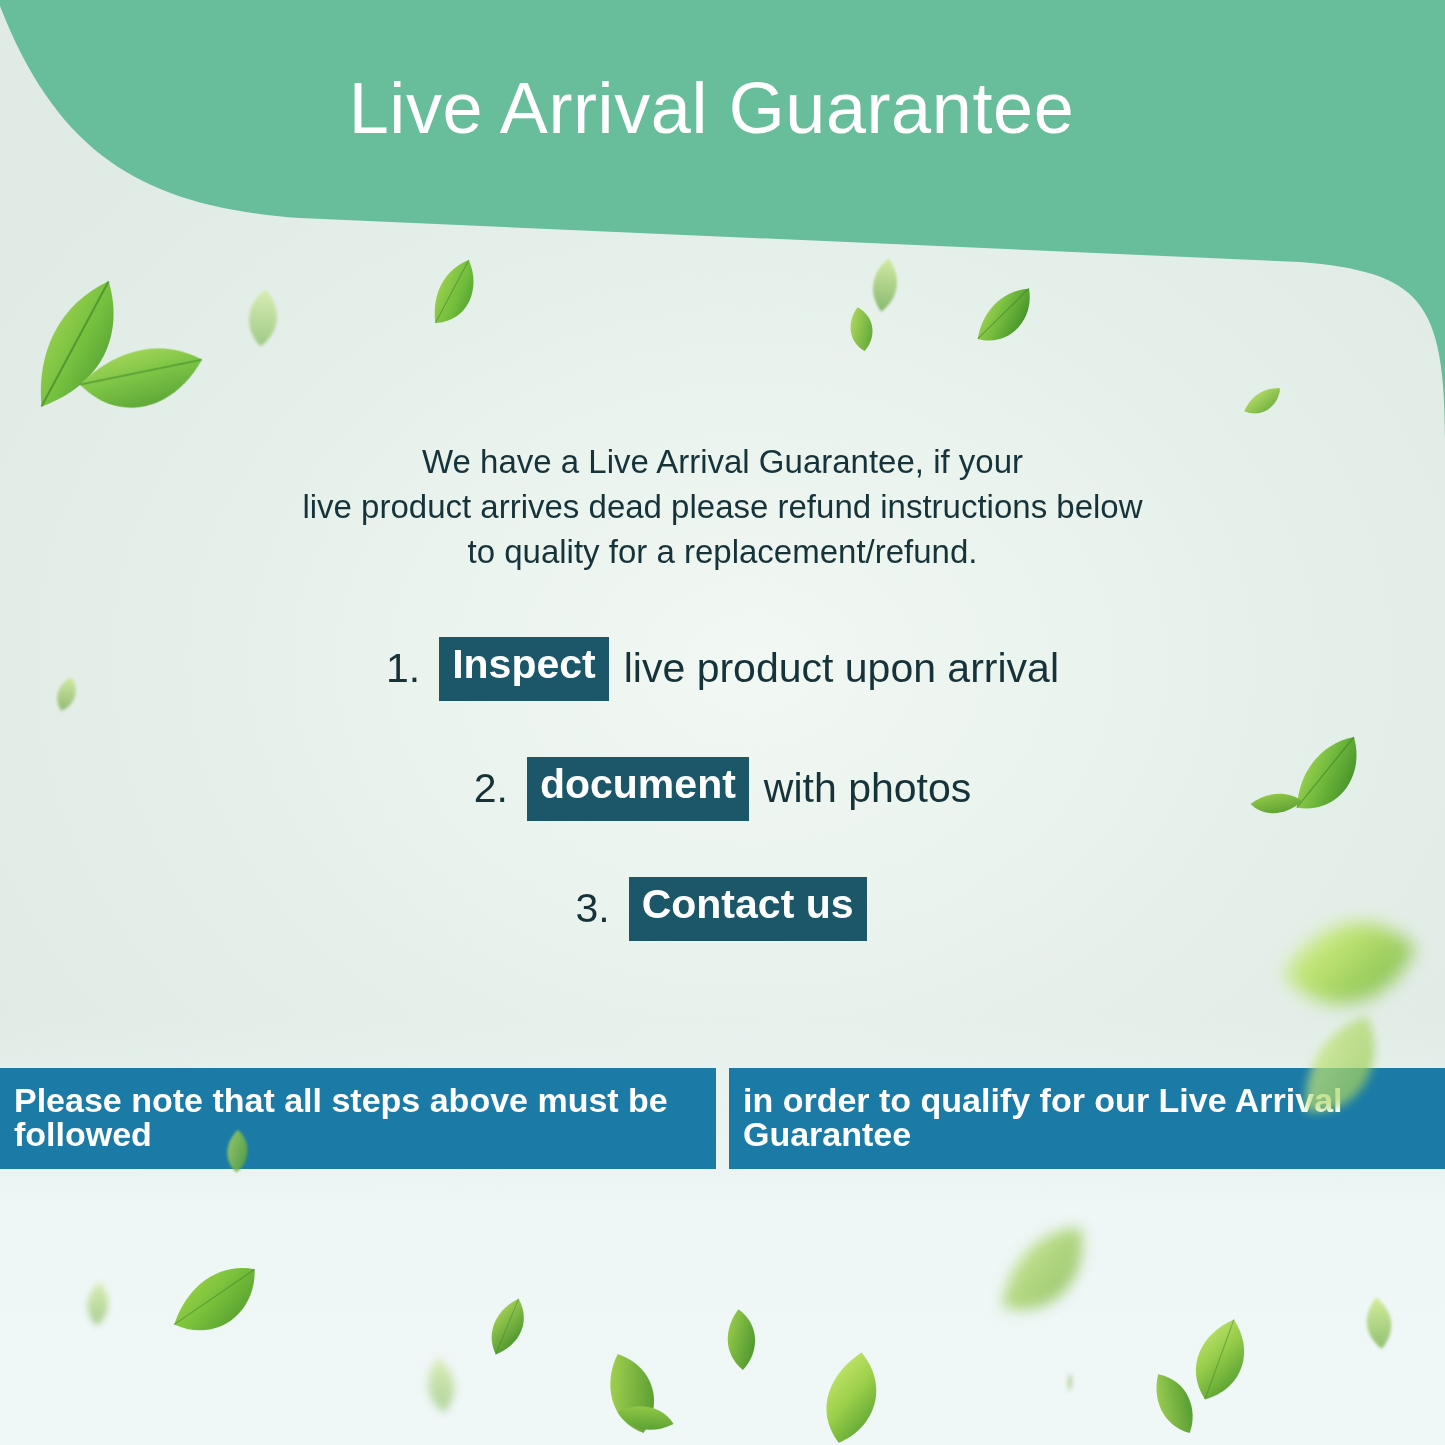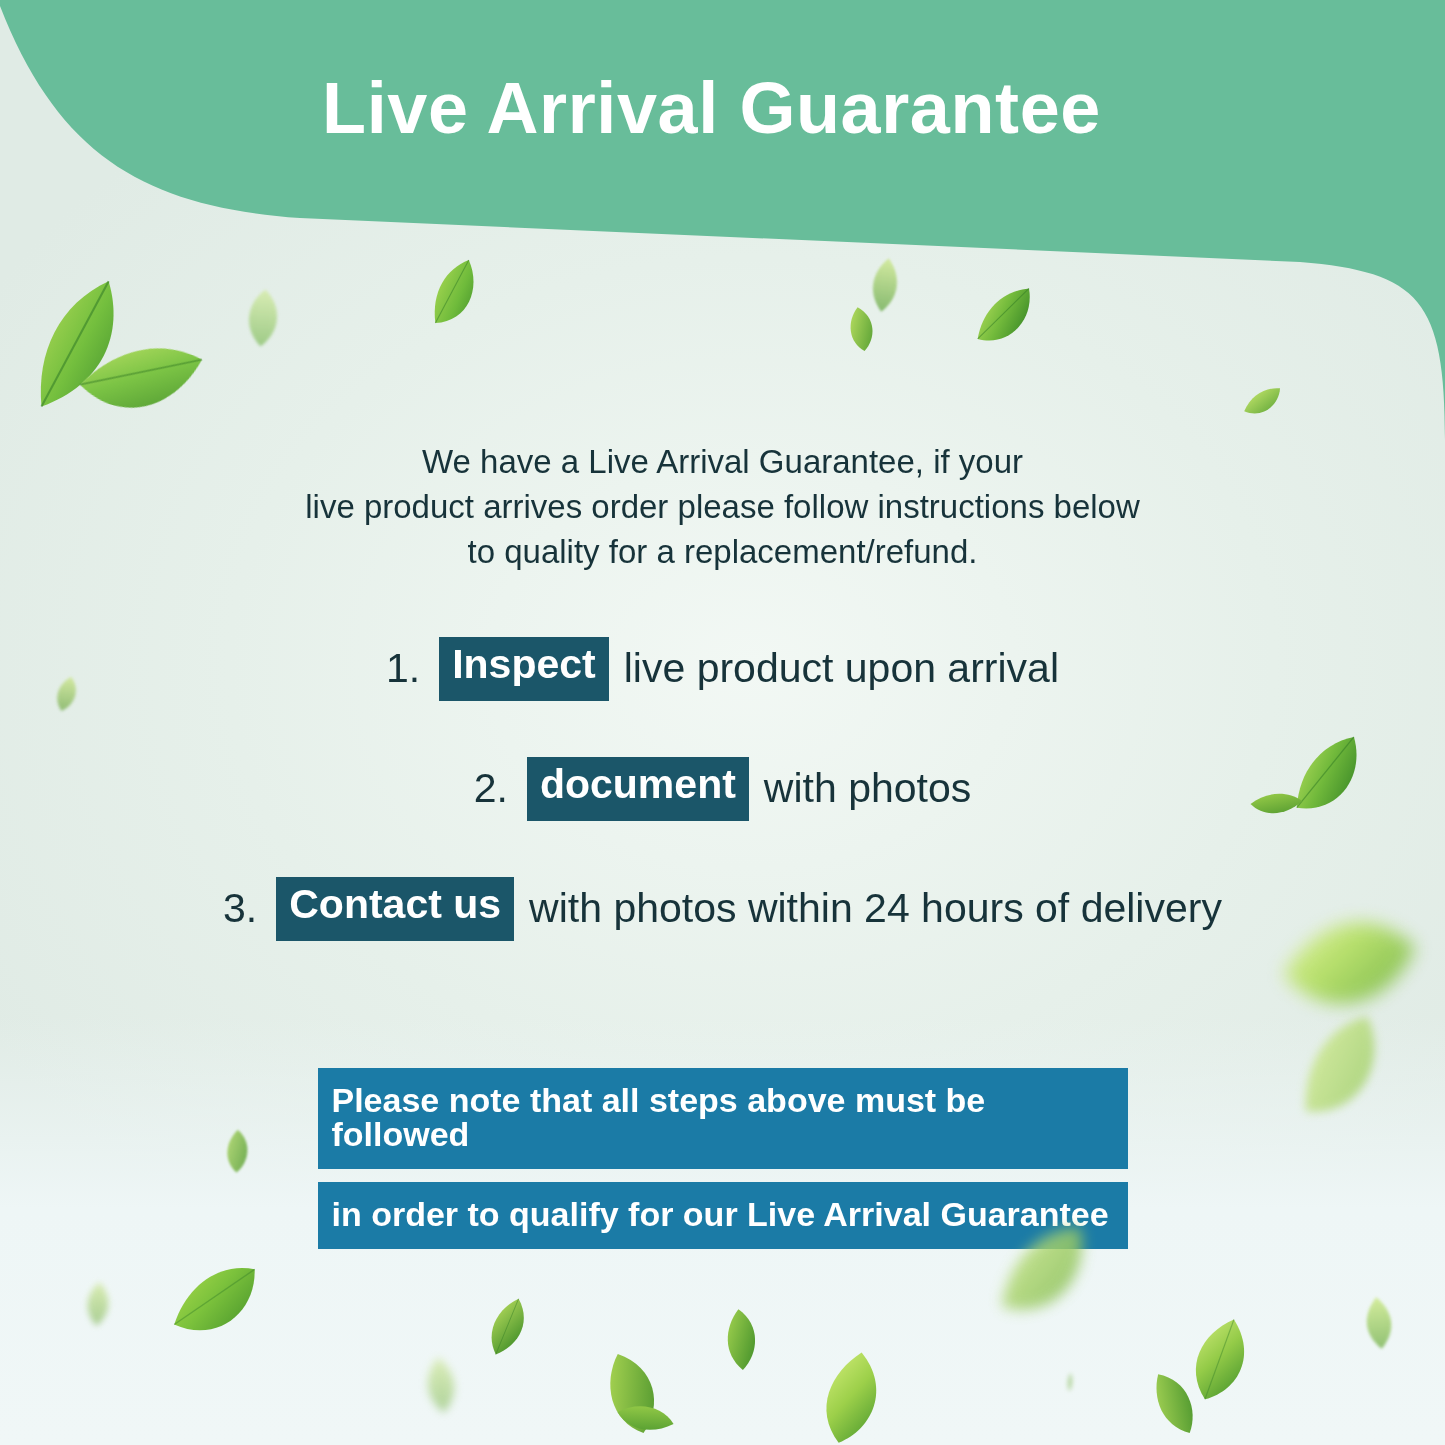--- a/index.html
+++ b/index.html
@@ -42,21 +42,21 @@
 
   
   .title {
     position: absolute;
     z-index: 6;
     top: 72px;
     left: 0; right: 0;
     text-align: center;
     color: #ffffff;
     font-size: 72px;
-    font-weight: 700;
+    font-weight: 400;
     letter-spacing: 0.6px;
     line-height: 1;
     padding-right: 22px;
   }
 
   
   .content {
     position: absolute;
     z-index: 5;
     top: 440px;
@@ -107,21 +107,21 @@
   .step-text-pre { margin-right: 12px; }
   .step-text-post { margin-left: 12px; }
 
   
   .note {
     position: absolute;
     z-index: 5;
     top: 1068px;
     left: 0; right: 0;
     display: flex;
-    flex-direction: column;
+    flex-direction: row;
     align-items: center;
     gap: 13px;
   }
   .note-bar {
     background: #1b7ba6;
     color: #ffffff;
     font-size: 34px;
     font-weight: 700;
     line-height: 1;
     padding: 15px 14px 18px 14px;
@@ -240,42 +240,41 @@
              L300 218
              C150 207 60 160 0 6 Z" fill="#68bd9a"></path>
   </svg>
 
   <div class="title">Live Arrival Guarantee</div>
 
   <div class="content">
 
     <div class="intro">
       <span>We have a Live Arrival Guarantee, if your</span>
-      <span>live product arrives order please follow instructions below</span>
+      <span>live product arrives dead please refund instructions below</span>
       <span>to quality for a replacement/refund.</span>
     </div>
 
     <div class="steps">
 
       <div class="step">
         <span class="step-num">1.</span>
         <span class="hl">Inspect</span>
         <span class="step-text-post">live product upon arrival</span>
       </div>
 
       <div class="step">
         <span class="step-num">2.</span>
         <span class="hl">document</span>
         <span class="step-text-post">with photos</span>
       </div>
 
       <div class="step">
         <span class="step-num">3.</span>
         <span class="hl">Contact us</span>
-        <span class="step-text-post">with photos within 24 hours of delivery</span>
       </div>
 
     </div>
   </div>
 
   <div class="note">
     <div class="note-bar">Please note that all steps above must be followed</div>
     <div class="note-bar">in order to qualify for our Live Arrival Guarantee</div>
   </div>
 

